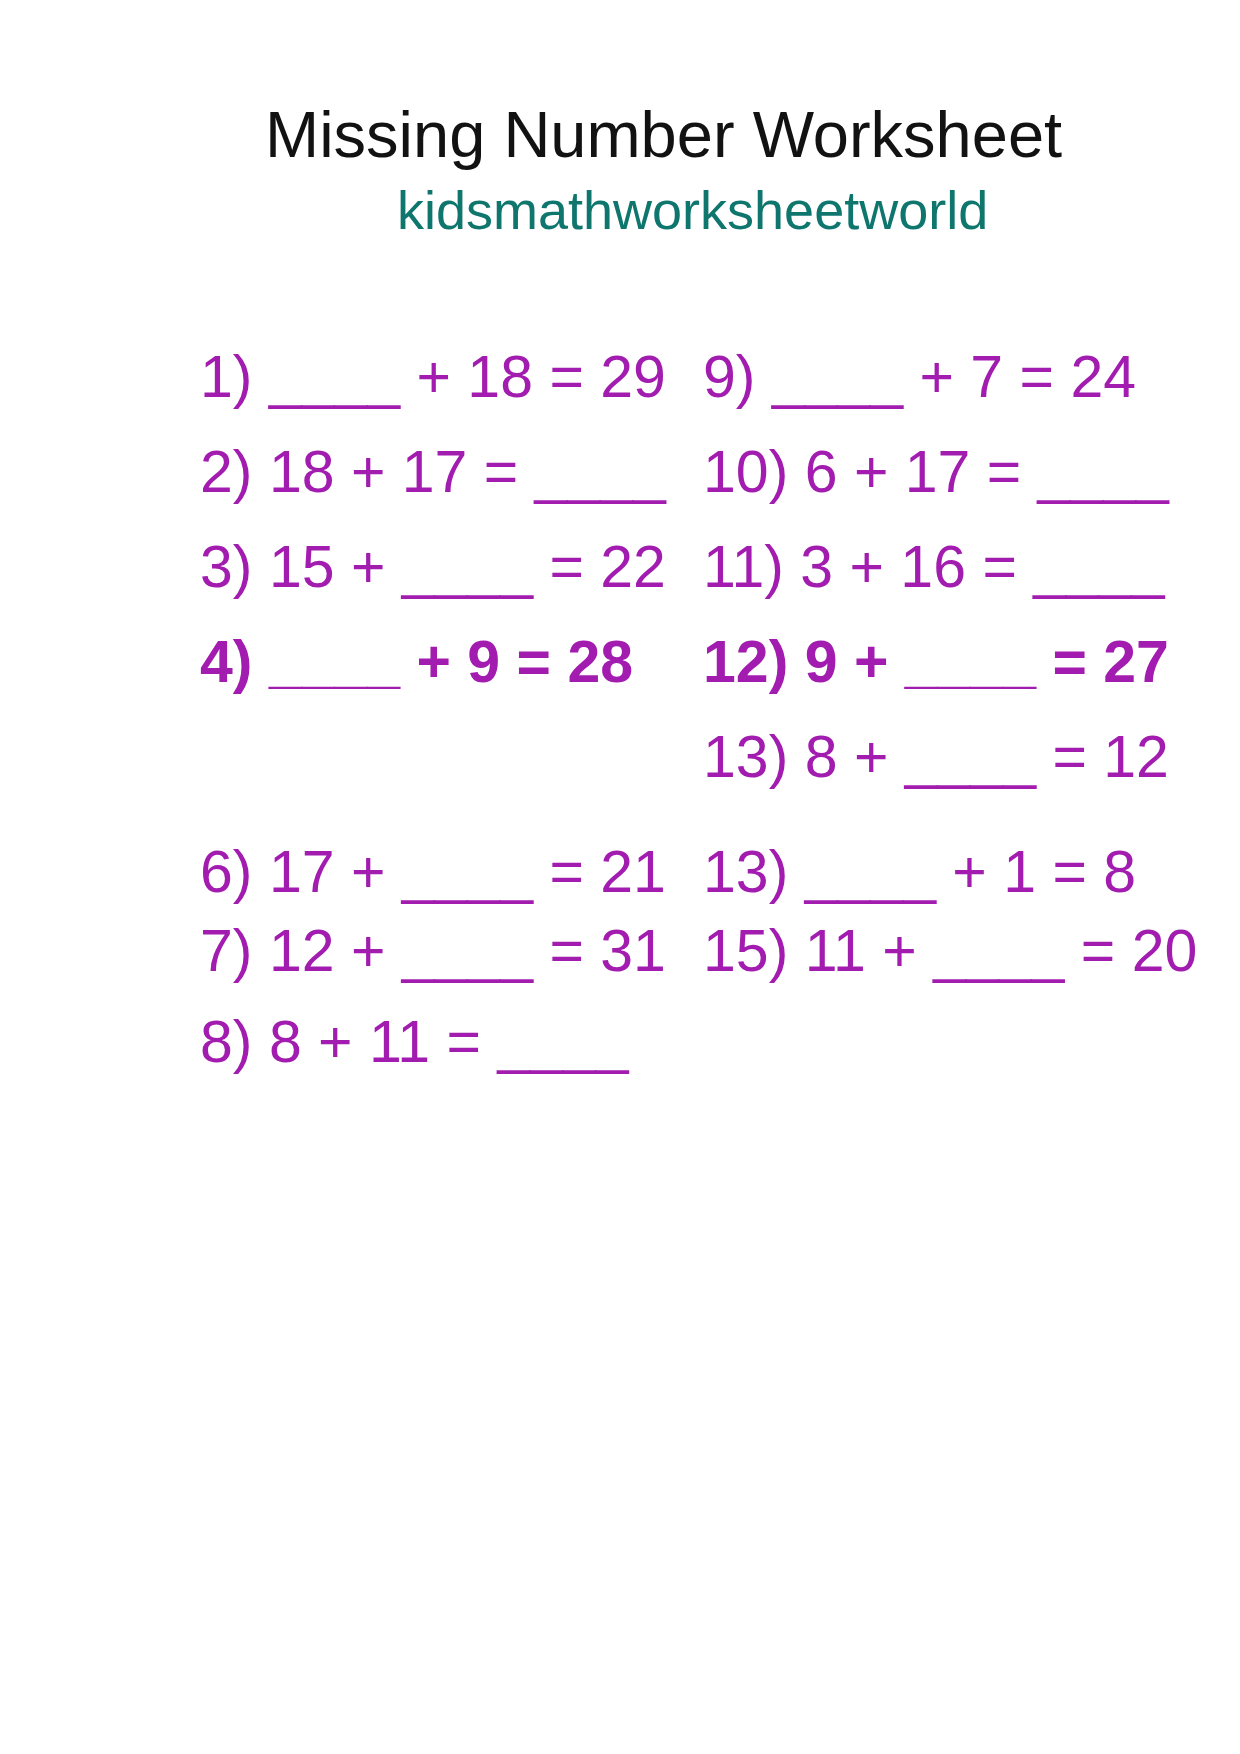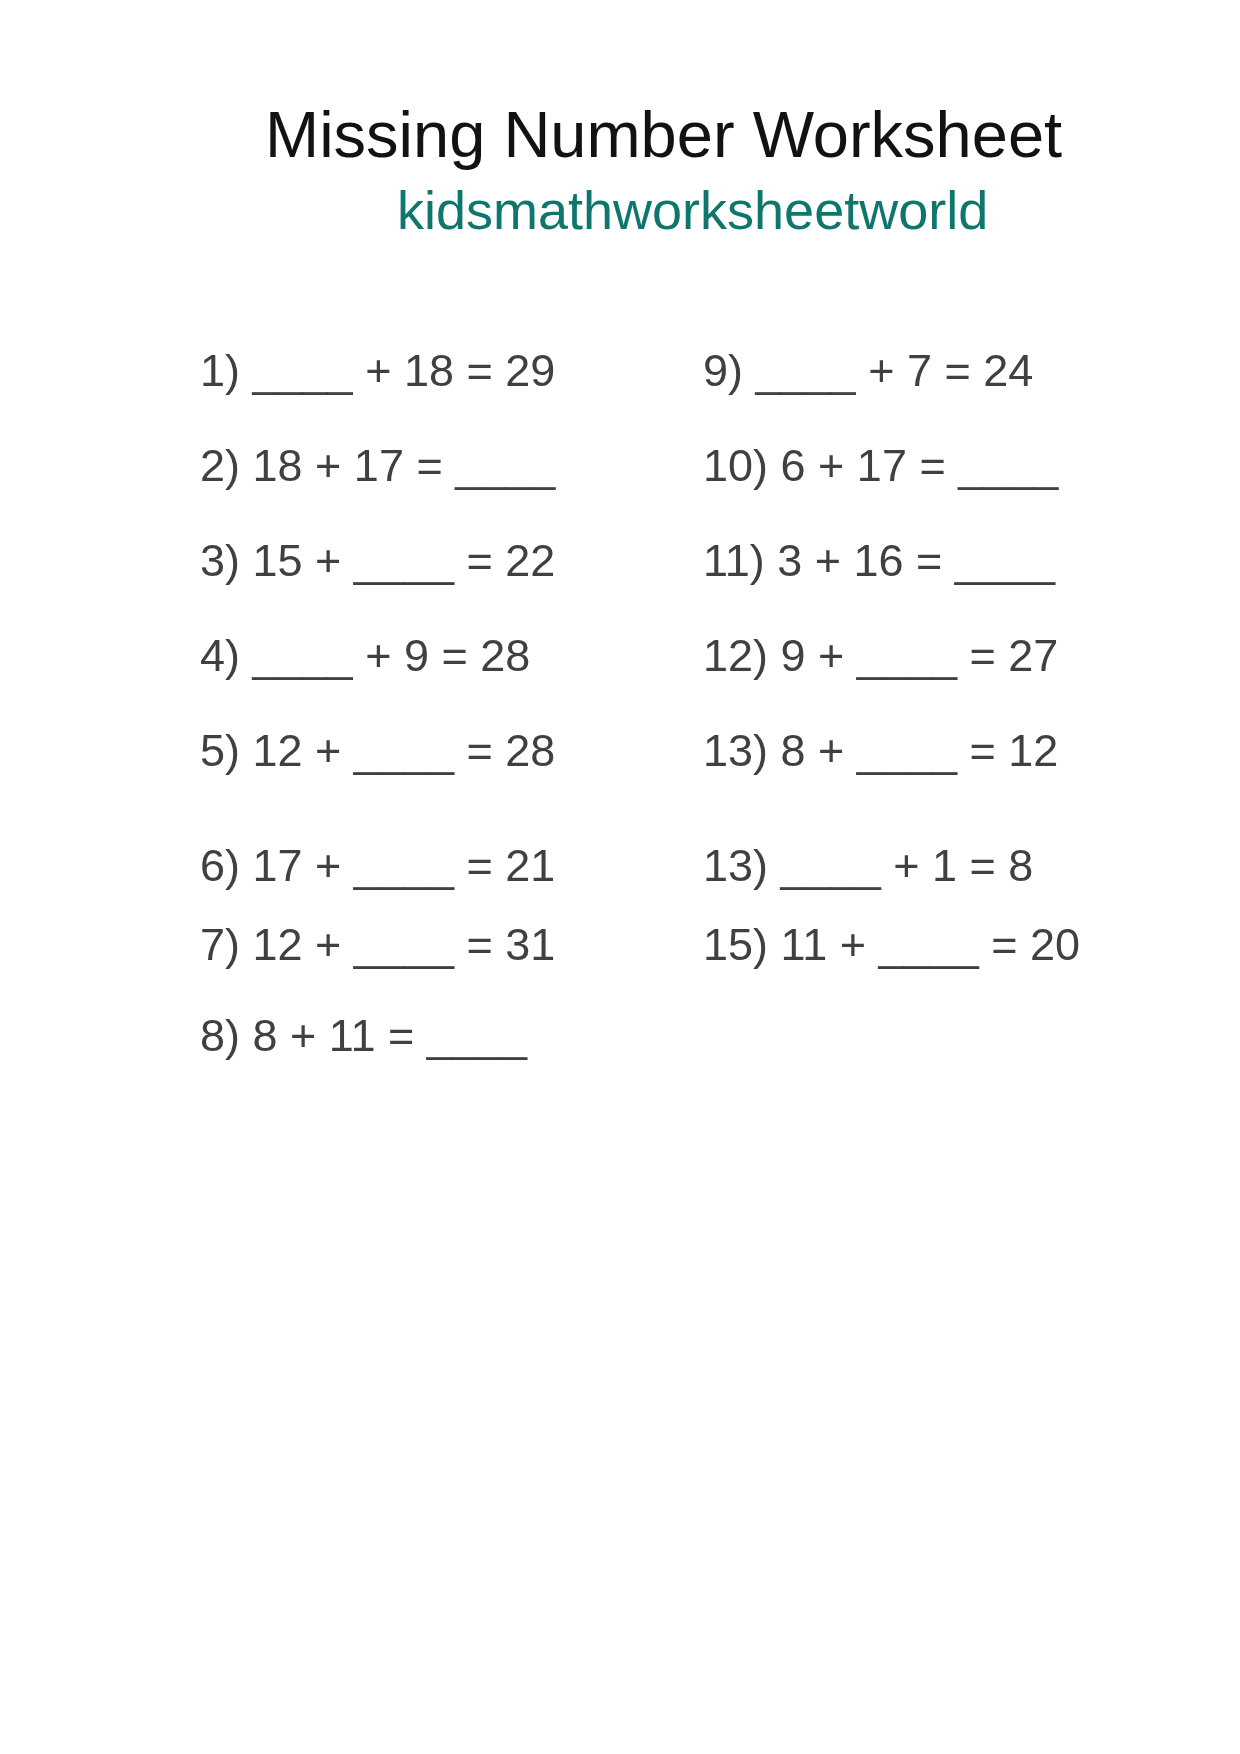--- a/index.html
+++ b/index.html
@@ -30,49 +30,48 @@
     position: absolute;
     left: 397px;
     top: 183px;
     font-size: 54px;
     line-height: 1;
     color: #0f766e;
     white-space: nowrap;
   }
   .problem {
     position: absolute;
-    font-size: 45px;
+    font-size: 59px;
     line-height: 1;
-    color: #404040;
+    color: #a21caf;
     white-space: nowrap;
   }
   .col-left  { left: 200px; }
   .col-right { left: 703px; }
   .r0 { top: 348px; }
   .r1 { top: 443px; }
   .r2 { top: 538px; }
-  .r3 { top: 633px; }
+  .r3 { top: 633px; font-weight: bold; }
   .r4 { top: 728px; }
   .r5 { top: 843px; }
   .r6 { top: 922px; }
   .r7 { top: 1013px; }
 </style>
 </head>
 <body>
 
 <div class="page">
 
   <div class="title">Missing Number Worksheet</div>
   <div class="subtitle">kidsmathworksheetworld</div>
 
   <div class="problem col-left r0"><span>1)</span> <span>____ + 18 = 29</span></div>
   <div class="problem col-left r1"><span>2)</span> <span>18 + 17 = ____</span></div>
   <div class="problem col-left r2"><span>3)</span> <span>15 + ____ = 22</span></div>
   <div class="problem col-left r3"><span>4)</span> <span>____ + 9 = 28</span></div>
-  <div class="problem col-left r4"><span>5)</span> <span>12 + ____ = 28</span></div>
   <div class="problem col-left r5"><span>6)</span> <span>17 + ____ = 21</span></div>
   <div class="problem col-left r6"><span>7)</span> <span>12 + ____ = 31</span></div>
   <div class="problem col-left r7"><span>8)</span> <span>8 + 11 = ____</span></div>
 
   <div class="problem col-right r0"><span>9)</span> <span>____ + 7 = 24</span></div>
   <div class="problem col-right r1"><span>10)</span> <span>6 + 17 = ____</span></div>
   <div class="problem col-right r2"><span>11)</span> <span>3 + 16 = ____</span></div>
   <div class="problem col-right r3"><span>12)</span> <span>9 + ____ = 27</span></div>
   <div class="problem col-right r4"><span>13)</span> <span>8 + ____ = 12</span></div>
   <div class="problem col-right r5"><span>13)</span> <span>____ + 1 = 8</span></div>

